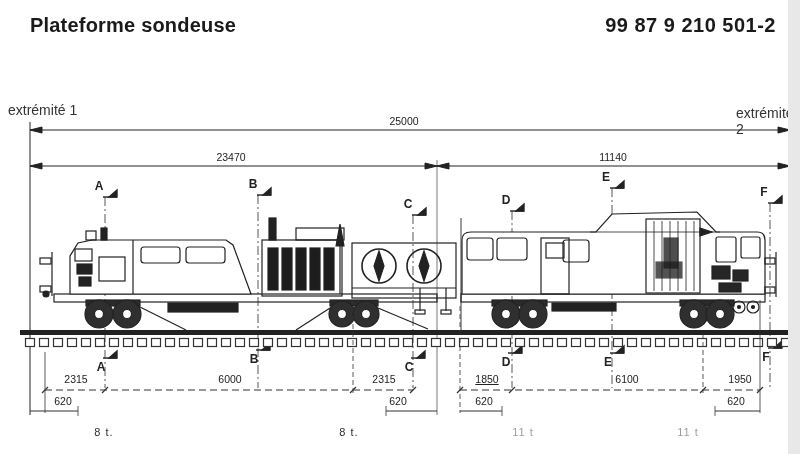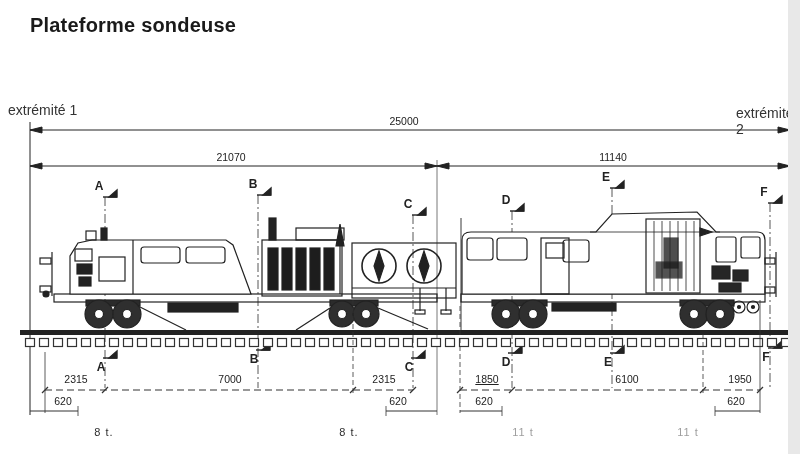--- a/index.html
+++ b/index.html
@@ -209,45 +209,46 @@
         <line x1="386" y1="406" x2="386" y2="416" stroke-width="0.8"></line>
       <line x1="460" y1="411" x2="502" y2="411"></line>
         <line x1="502" y1="406" x2="502" y2="416" stroke-width="0.8"></line>
       <line x1="715" y1="411" x2="760" y2="411"></line>
         <line x1="715" y1="406" x2="715" y2="416" stroke-width="0.8"></line>
     </g>
   </svg>
 
   <div class="header">
     <div class="title">Plateforme sondeuse</div>
+    <div class="number">99 87 9 210 501-2</div>
   </div>
 
   <div class="end-lbl" style="left:8px;top:102px;">extrémité 1</div>
   <div class="end-lbl" style="left:736px;top:105px;">extrémité 2</div>
 
   <div class="lbl" style="left:404px;top:116px;">25000</div>
-  <div class="lbl" style="left:231px;top:152px;">21070</div>
+  <div class="lbl" style="left:231px;top:152px;">23470</div>
   <div class="lbl" style="left:613px;top:152px;">11140</div>
 
   <div class="lbl letter" style="left:99px;top:180px;">A</div>
   <div class="lbl letter" style="left:253px;top:178px;">B</div>
   <div class="lbl letter" style="left:408px;top:198px;">C</div>
   <div class="lbl letter" style="left:506px;top:194px;">D</div>
   <div class="lbl letter" style="left:606px;top:171px;">E</div>
   <div class="lbl letter" style="left:764px;top:186px;">F</div>
 
   <div class="lbl letter" style="left:101px;top:361px;">A</div>
   <div class="lbl letter" style="left:254px;top:353px;">B</div>
   <div class="lbl letter" style="left:409px;top:361px;">C</div>
   <div class="lbl letter" style="left:506px;top:356px;">D</div>
   <div class="lbl letter" style="left:608px;top:356px;">E</div>
   <div class="lbl letter" style="left:766px;top:351px;">F</div>
 
   <div class="lbl" style="left:76px;top:374px;">2315</div>
-  <div class="lbl" style="left:230px;top:374px;">7000</div>
+  <div class="lbl" style="left:230px;top:374px;">6000</div>
   <div class="lbl" style="left:384px;top:374px;">2315</div>
   <div class="lbl" style="left:487px;top:374px;text-decoration:underline;">1850</div>
   <div class="lbl" style="left:607px;top:374px;margin-left:20px;">6100</div>
   <div class="lbl" style="left:740px;top:374px;">1950</div>
 
   <div class="lbl" style="left:63px;top:396px;">620</div>
   <div class="lbl" style="left:398px;top:396px;">620</div>
   <div class="lbl" style="left:484px;top:396px;">620</div>
   <div class="lbl" style="left:736px;top:396px;">620</div>
 

